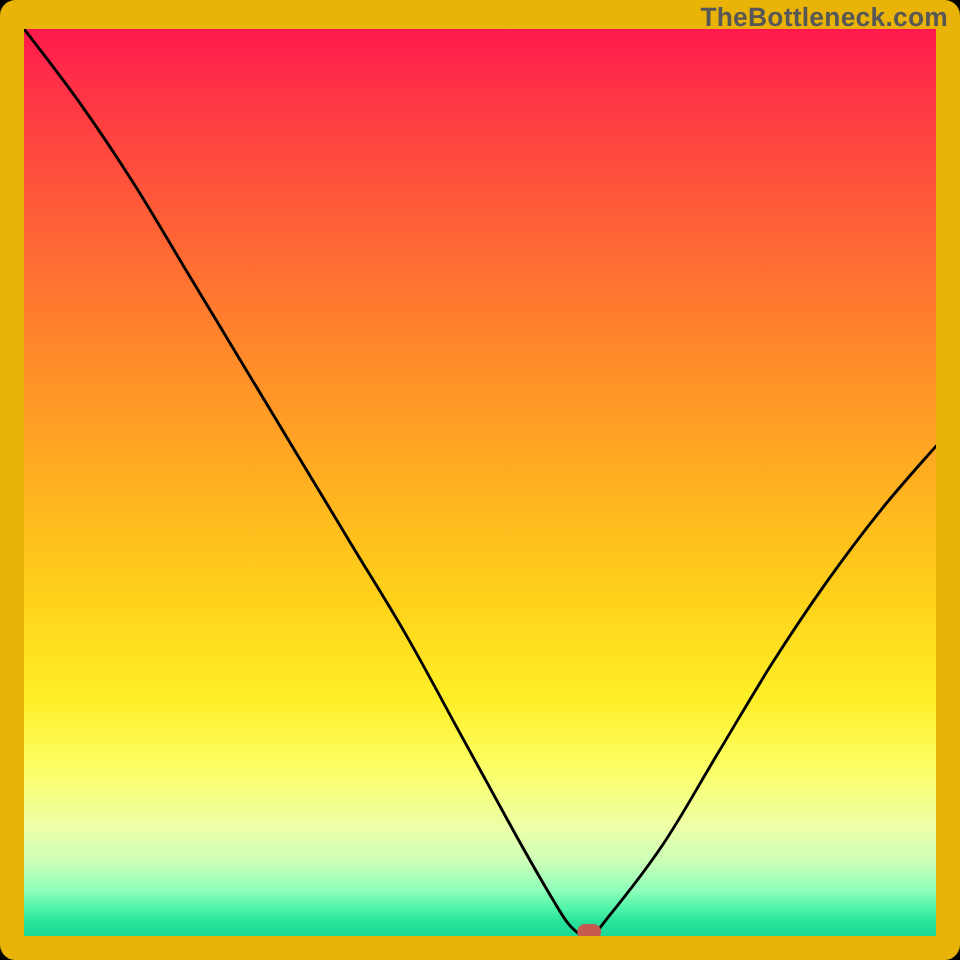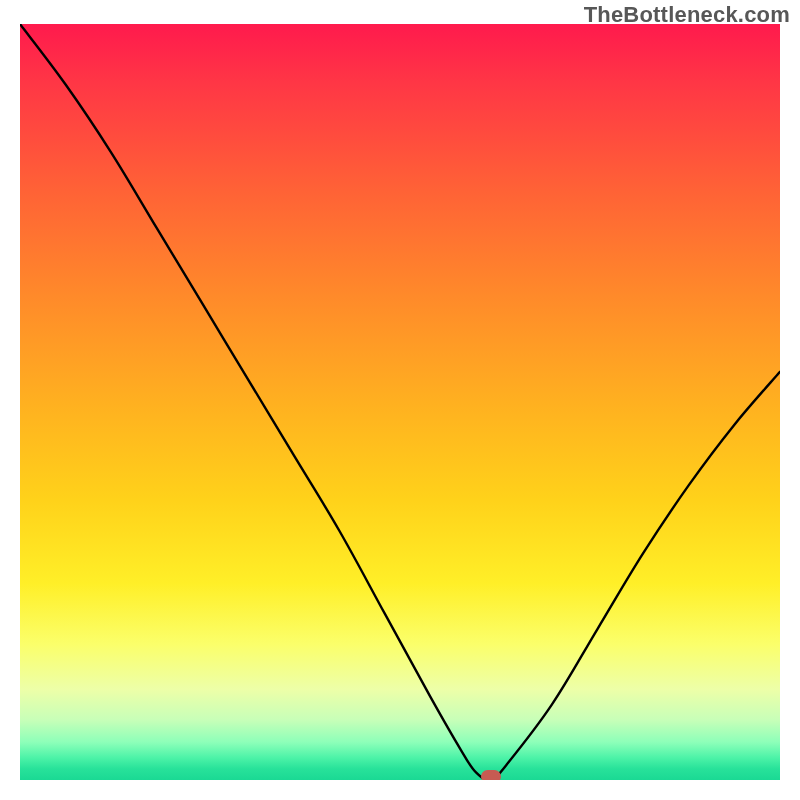--- a/index.html
+++ b/index.html
@@ -8,21 +8,22 @@
     width: 800px;
     height: 800px;
     background: #000;
     font-family: Arial, Helvetica, sans-serif;
     overflow: hidden;
   }
   .frame {
     position: relative;
     width: 800px;
     height: 800px;
-    background: #ffffff;
+    background: #eab308;
+    border-radius: 13px;
   }
   .watermark {
     position: absolute;
     top: 2px;
     right: 10px;
     color: #575757;
     font-size: 22px;
     font-weight: 600;
     letter-spacing: 0.2px;
     z-index: 20;

